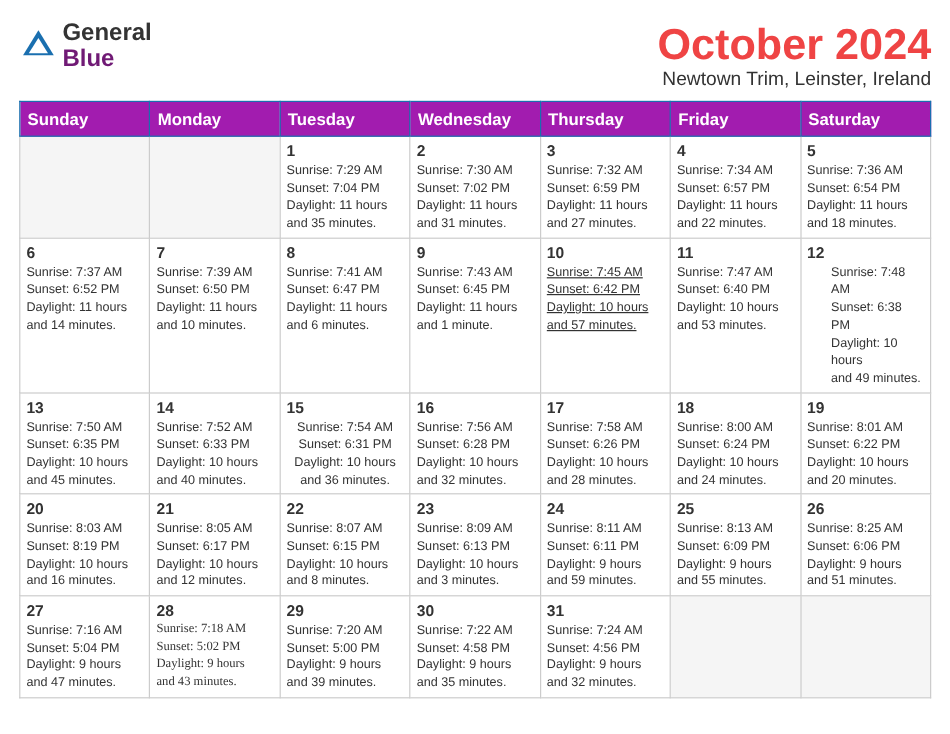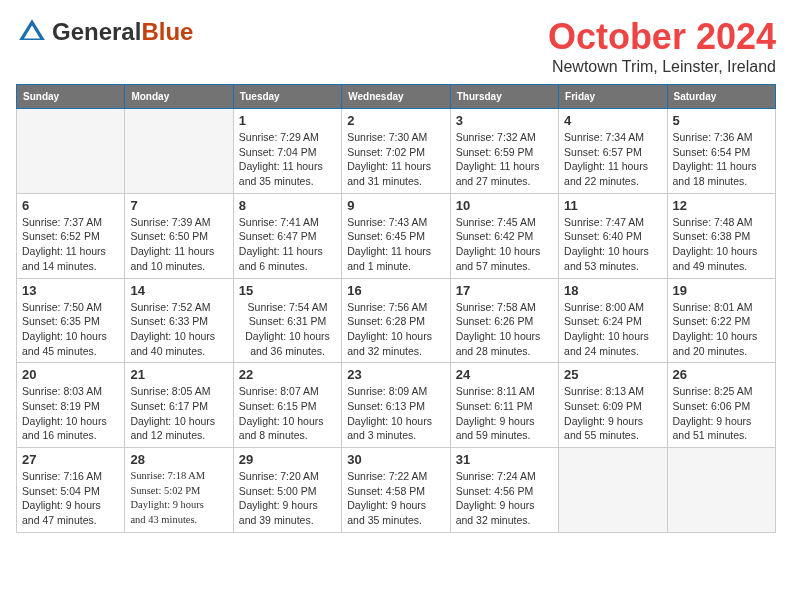--- a/index.html
+++ b/index.html
@@ -15,26 +15,27 @@
       justify-content: space-between;
       align-items: flex-start;
       margin-bottom: 8px;
     }
     .logo {
       display: flex;
       align-items: center;
     }
     .logo-text {
       display: flex;
-      font-size: 24px;
+      flex-direction: column;
+      font-size: 20px;
       font-weight: bold;
       line-height: 1.1;
     }
     .logo-text .general { color: #333; }
-    .logo-text .blue { color: #c2410c; }
+    .logo-text .blue { color: #701a75; }
     .logo-icon {
       width: 32px;
       height: 32px;
       margin-right: 4px;
     }
     .title-area {
       text-align: right;
     }
     .month-title {
       font-size: 36px;
@@ -44,25 +45,25 @@
     .location {
       font-size: 16px;
       color: #333;
     }
     .calendar {
       width: 100%;
       border-collapse: collapse;
       font-size: 11px;
     }
     .calendar th {
-      background-color: #737373;
+      background-color: #a21caf;
       color: #fff;
       text-align: left;
       padding: 6px 6px;
-      font-size: 10px;
+      font-size: 14px;
       border: 1px solid #1a6faf;
     }
     .calendar td {
       border: 1px solid #ccc;
       vertical-align: top;
       padding: 4px 5px;
       width: 108px;
       min-height: 80px;
       background: #fff;
     }
@@ -178,35 +179,35 @@
         </td>
         <td>
           <span class="day-num">9</span>
           <div class="day-info" style="white-space: pre-line;">Sunrise: 7:43 AM
 Sunset: 6:45 PM
 Daylight: 11 hours
 and 1 minute.</div>
         </td>
         <td>
           <span class="day-num">10</span>
-          <div class="day-info" style="white-space: pre-line;">Sunrise: 7:45 AM
+          <div class="day-info" style="white-space: pre-line; text-decoration: underline;">Sunrise: 7:45 AM
 Sunset: 6:42 PM
 Daylight: 10 hours
 and 57 minutes.</div>
         </td>
         <td>
           <span class="day-num">11</span>
           <div class="day-info" style="white-space: pre-line;">Sunrise: 7:47 AM
 Sunset: 6:40 PM
 Daylight: 10 hours
 and 53 minutes.</div>
         </td>
         <td>
           <span class="day-num">12</span>
-          <div class="day-info" style="white-space: pre-line;">Sunrise: 7:48 AM
+          <div class="day-info" style="white-space: pre-line; margin-left: 20px;">Sunrise: 7:48 AM
 Sunset: 6:38 PM
 Daylight: 10 hours
 and 49 minutes.</div>
         </td>
       </tr>
       <tr>
         <td>
           <span class="day-num">13</span>
           <div class="day-info" style="white-space: pre-line;">Sunrise: 7:50 AM
 Sunset: 6:35 PM

